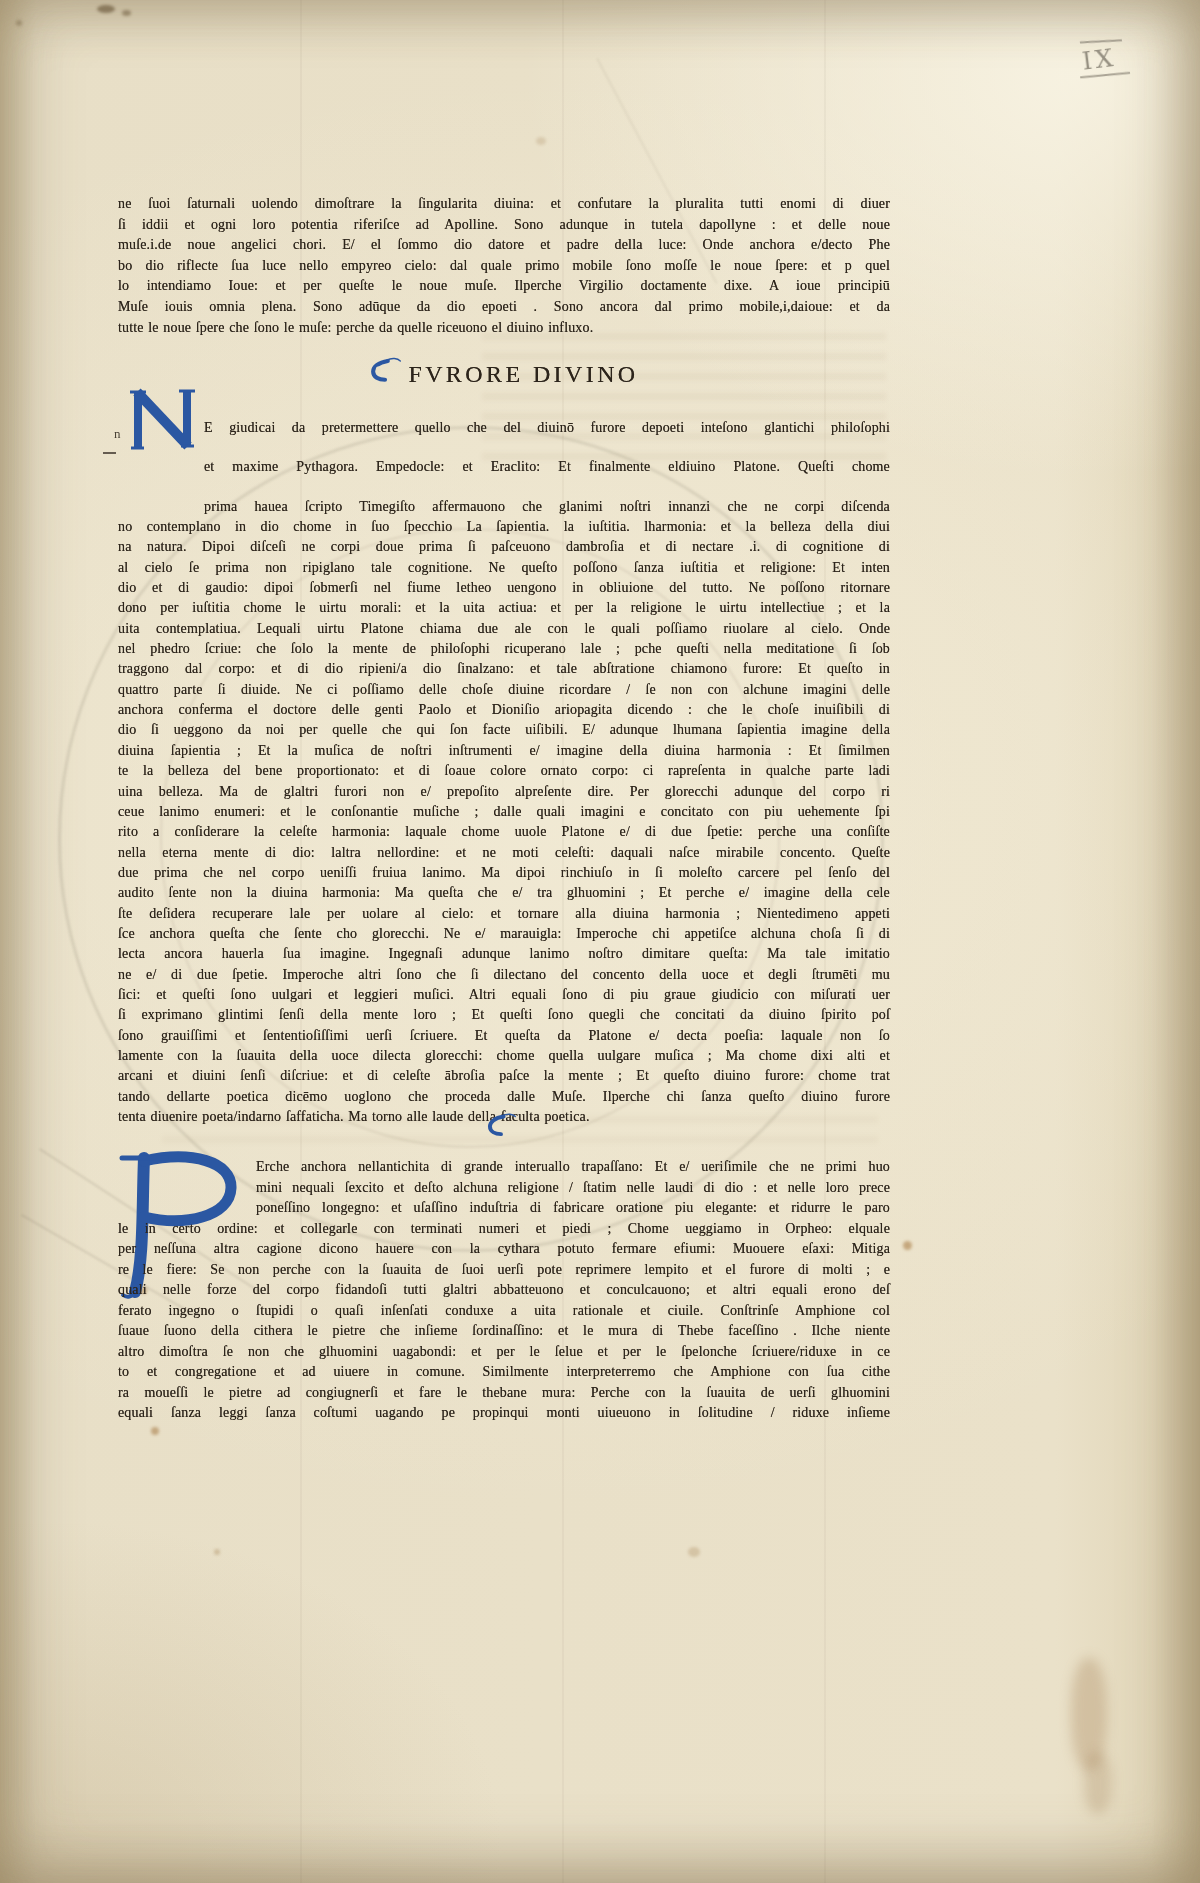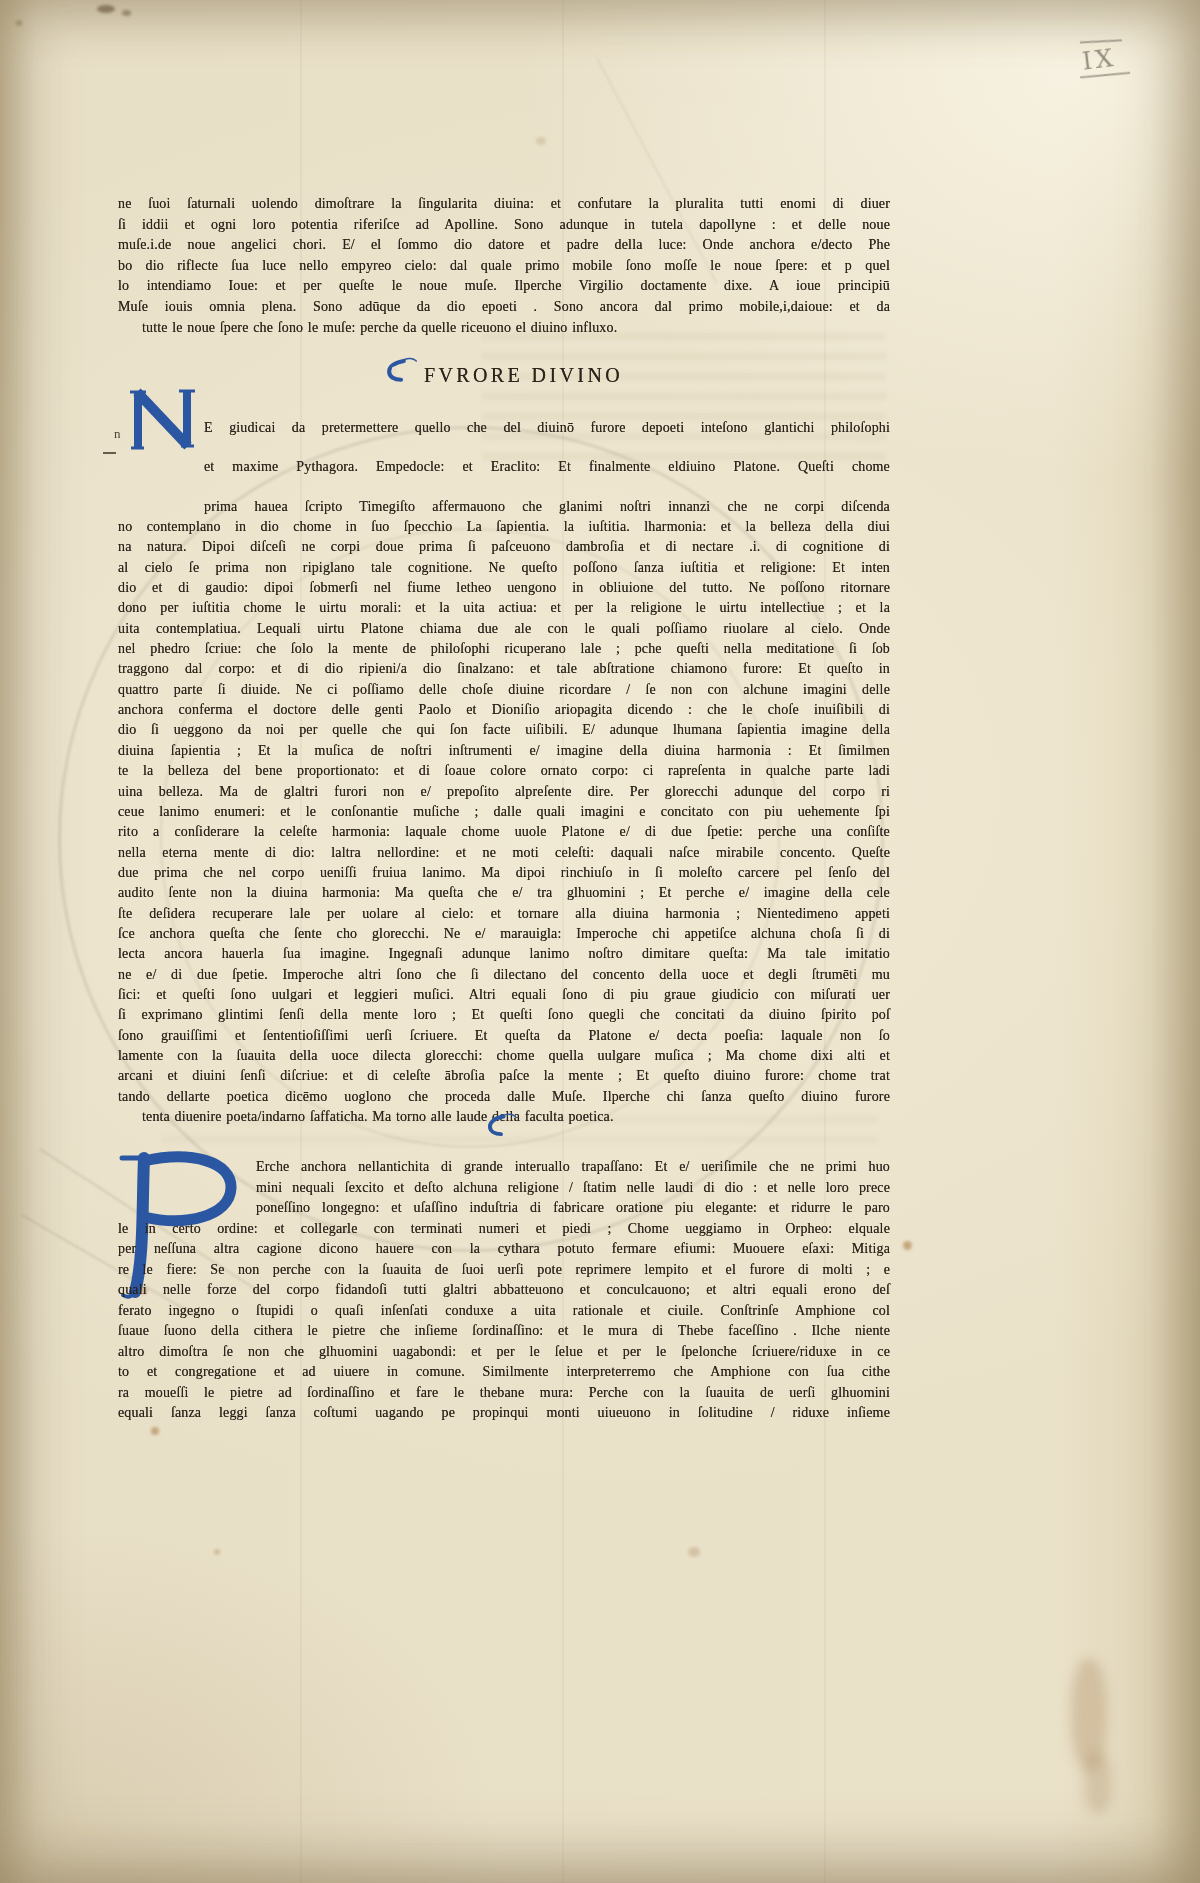--- a/index.html
+++ b/index.html
@@ -32,27 +32,27 @@
   .textcol{position:absolute;left:118px;width:772px;}
   .tline{
     font-size:14px;height:20.35px;line-height:20.35px;
     text-align:justify;text-align-last:justify;
     word-spacing:1px;letter-spacing:.15px;
     text-shadow:0 0 .45px rgba(44,36,27,.75);
     white-space:normal;overflow:visible;
   }
   .intro .tline{height:20.6px;line-height:20.6px;}
   .s2block .tline{height:20.5px;line-height:20.5px;}
-  .tline.nj{text-align-last:left;margin-left:24px;}
+  .tline.nj{text-align-last:left;}
   .s1block .tline.ind{padding-left:86px;margin-top:19px;}
   .s2block .tline.ind{padding-left:138px;}
 
   .heading{
     position:absolute;left:118px;width:772px;text-align:center;
-    font-size:20px;letter-spacing:3.4px;white-space:nowrap;
+    font-size:24px;letter-spacing:3.4px;white-space:nowrap;
     text-shadow:0 0 .5px rgba(44,36,27,.8);
   }
   .heading .cap{display:inline-block;vertical-align:-6px;margin-right:7px;}
   .h2{letter-spacing:2px;}
 
   .dropcap{position:absolute;}
   .guide-letter{position:absolute;font-size:13px;color:#2c241b;opacity:.85;}
   .margin-dash{position:absolute;width:13px;height:2px;background:rgba(44,36,27,.7);}
 
   .pencil{
@@ -195,17 +195,17 @@
       <div class="tline ind">mini nequali ſexcito et deſto alchuna religione / ſtatim nelle laudi di dio : et nelle loro prece</div>
       <div class="tline ind">poneſſino longegno: et uſaſſino induſtria di fabricare oratione piu elegante: et ridurre le paro</div>
       <div class="tline">le in certo ordine: et collegarle con terminati numeri et piedi ; Chome ueggiamo in Orpheo:  elquale</div>
       <div class="tline">per neſſuna altra cagione dicono hauere con la cythara potuto fermare efiumi: Muouere eſaxi:  Mitiga</div>
       <div class="tline">re le fiere: Se non perche con la ſuauita de ſuoi uerſi pote reprimere lempito  et el furore  di  molti ; e</div>
       <div class="tline">quali nelle forze del corpo fidandoſi tutti glaltri abbatteuono et conculcauono; et altri equali erono deſ</div>
       <div class="tline">ferato ingegno o ſtupidi o quaſi inſenſati conduxe a uita rationale et ciuile.  Conſtrinſe Amphione col</div>
       <div class="tline">ſuaue ſuono della cithera le pietre che inſieme ſordinaſſino: et le mura di Thebe faceſſino . Ilche niente</div>
       <div class="tline">altro dimoſtra ſe non che glhuomini uagabondi: et per le ſelue et per le ſpelonche ſcriuere/riduxe in ce</div>
       <div class="tline">to et congregatione et ad uiuere in comune. Similmente interpreterremo che Amphione con ſua cithe</div>
-      <div class="tline">ra moueſſi le pietre ad ſordinaſſino et fare le thebane mura: Perche con la ſuauita  de uerſi  glhuomini</div>
+      <div class="tline">ra moueſſi le pietre ad congiugnerſi et fare le thebane mura: Perche con la ſuauita  de uerſi  glhuomini</div>
       <div class="tline">equali ſanza leggi ſanza coſtumi uagando pe propinqui monti uiueuono in ſolitudine / riduxe inſieme</div>
     </div>
 
 </div>
 
 </body></html>

